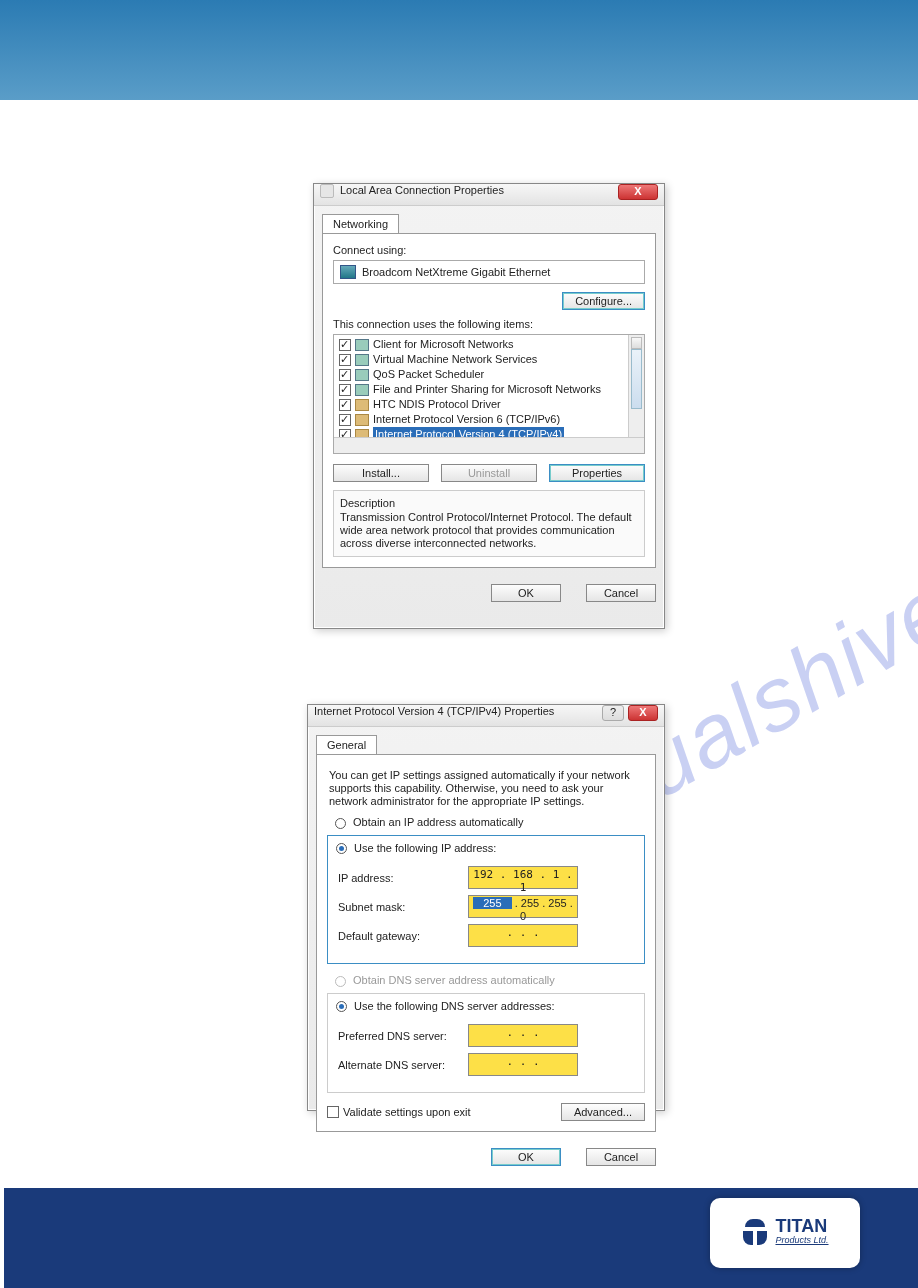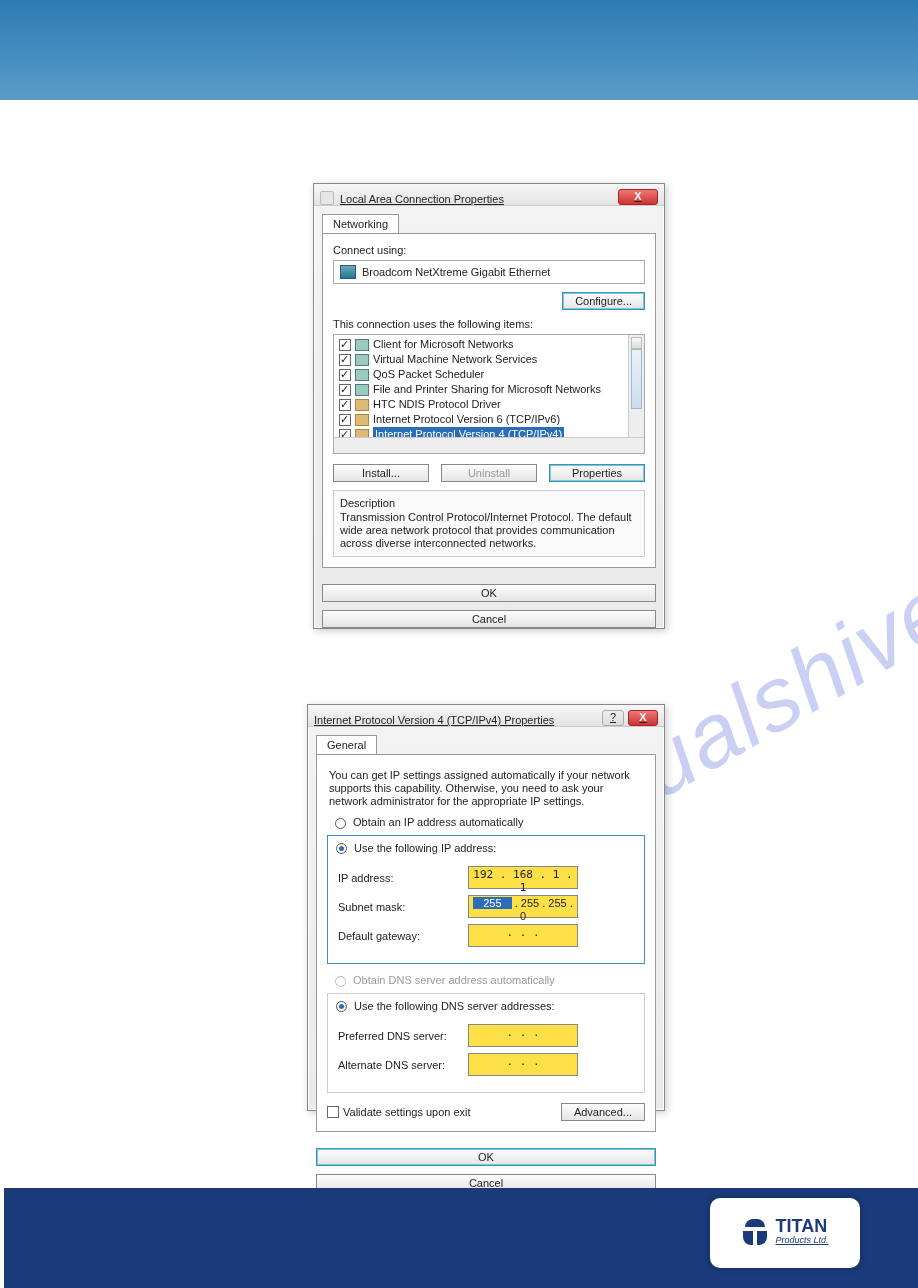--- a/index.html
+++ b/index.html
@@ -2,21 +2,21 @@
 <html><head>
 <meta charset="utf-8">
 <style>
   * { box-sizing: border-box; margin: 0; padding: 0; font-family: "Segoe UI", Tahoma, sans-serif; }
   body { width: 918px; height: 1288px; background: #fff; position: relative; overflow: hidden; }
   .top-banner { height: 100px; background: linear-gradient(#2b7bb3,#5a9dc8); }
   .watermark { position: absolute; top: 630px; left: 440px; font-size: 90px; color: rgba(100,120,220,0.35); transform: rotate(-30deg); transform-origin: center; pointer-events: none; font-style: italic; letter-spacing: 2px; }
   .dialog { position: absolute; background: linear-gradient(#f3f3f3,#eaeaea); border: 1px solid #888; box-shadow: 0 0 0 1px #fff inset, 2px 2px 8px rgba(0,0,0,0.2); font-size: 11px; color: #222; }
   .dialog1 { left: 313px; top: 183px; width: 352px; height: 446px; }
   .dialog2 { left: 307px; top: 704px; width: 358px; height: 407px; }
-  .titlebar { height: 22px; background: linear-gradient(#f7f7f7,#e3e3e3); display: flex; align-items: flex-end; padding: 0 6px; border-bottom: 1px solid #ccc; position: relative; text-decoration: underline; }
+  .titlebar { height: 22px; background: linear-gradient(#f7f7f7,#e3e3e3); display: flex; align-items: flex-start; padding: 0 6px; border-bottom: 1px solid #ccc; position: relative; }
   .titlebar .icon { width: 14px; height: 14px; margin-right: 6px; background:#e6e6e6; border:1px solid #bbb; border-radius:2px; }
   .close-btn { margin-left: auto; width: 40px; height: 16px; background: linear-gradient(#e77,#c33); border: 1px solid #a22; color:#fff; font-weight:bold; text-align:center; line-height:13px; border-radius:3px; }
   .help-btn { width: 22px; height: 16px; background: linear-gradient(#eee,#ddd); border:1px solid #aaa; text-align:center; line-height:13px; border-radius:3px; margin-right:2px; }
   .tabstrip { margin: 8px 8px 0 8px; display:flex; }
   .tab { padding: 3px 10px; border: 1px solid #999; border-bottom: none; background: #fff; font-size:11px; }
   .tabpanel { margin: 0 8px 8px 8px; border: 1px solid #999; background: #fff; padding: 10px; }
   .label { font-size: 11px; margin-bottom: 4px; }
   .adapter-box { border:1px solid #aaa; padding:4px 6px; display:flex; align-items:center; gap:6px; margin-bottom:8px; }
   .adapter-icon { width:16px; height:14px; background: linear-gradient(#6ab,#278); border:1px solid #358; }
   .btn { display:inline-block; padding: 2px 12px; border:1px solid #888; background: linear-gradient(#fdfdfd,#e5e5e5); cursor: pointer; font-size:11px; min-width:70px; text-align:center; }
@@ -31,21 +31,21 @@
   .list-row { display:flex; align-items:center; gap:4px; padding:0 3px; font-size:11px; line-height:15px; }
   .cb { width:12px; height:12px; border:1px solid #666; position:relative; background:#fff; }
   .cb::after { content:"✓"; position:absolute; top:-3px; left:0; font-size:11px; color:#222; }
   .row-icon { width:14px; height:12px; background:#9cb; border:1px solid #578; }
   .row-icon.y { background:#db7; border-color:#a84; }
   .selected-text { background:#2a6db8; color:#fff; padding:0 2px; }
   .btn-row { display:flex; gap:12px; justify-content:center; margin-top:10px; }
   .btn-row .btn { flex:1; }
   .desc-box { border:1px solid #ccc; background:#fafafa; padding:6px; margin-top:8px; }
   .desc-title { font-size:11px; margin-bottom:2px; }
-  .bottom-btns { display:flex; gap:8px; justify-content:flex-end; padding: 8px; flex-direction: column; }
+  .bottom-btns { display:flex; gap:25px; justify-content:flex-end; padding: 8px; }
   .bottom-btns .btn { min-width:70px; }
   .fieldset { border:1px solid #3b8ec4; margin:6px 0 10px 0; padding:6px 10px 10px 10px; position:relative; }
   .fieldset.plain { border-color:#ccc; }
   .radio { display:inline-block; width:11px; height:11px; border:1px solid #555; border-radius:50%; margin-right:4px; vertical-align:middle; background:#fff; position:relative; }
   .radio.on::after { content:""; position:absolute; inset:2px; border-radius:50%; background:#2a6db8; }
   .radio.off.disabled { border-color:#bbb; }
   .ipcell { display:flex; align-items:center; gap:10px; margin:6px 0; }
   .ipcell .lbl { width:120px; }
   .ipinput { width:110px; height:23px; border:1px solid #888; background:#fde047; text-align:center; font-family: "Segoe UI", monospace; font-size:11px; padding-top:1px; }
   .ipinput .sel { background:#2a6db8; color:#fff; padding:0 10px; }

